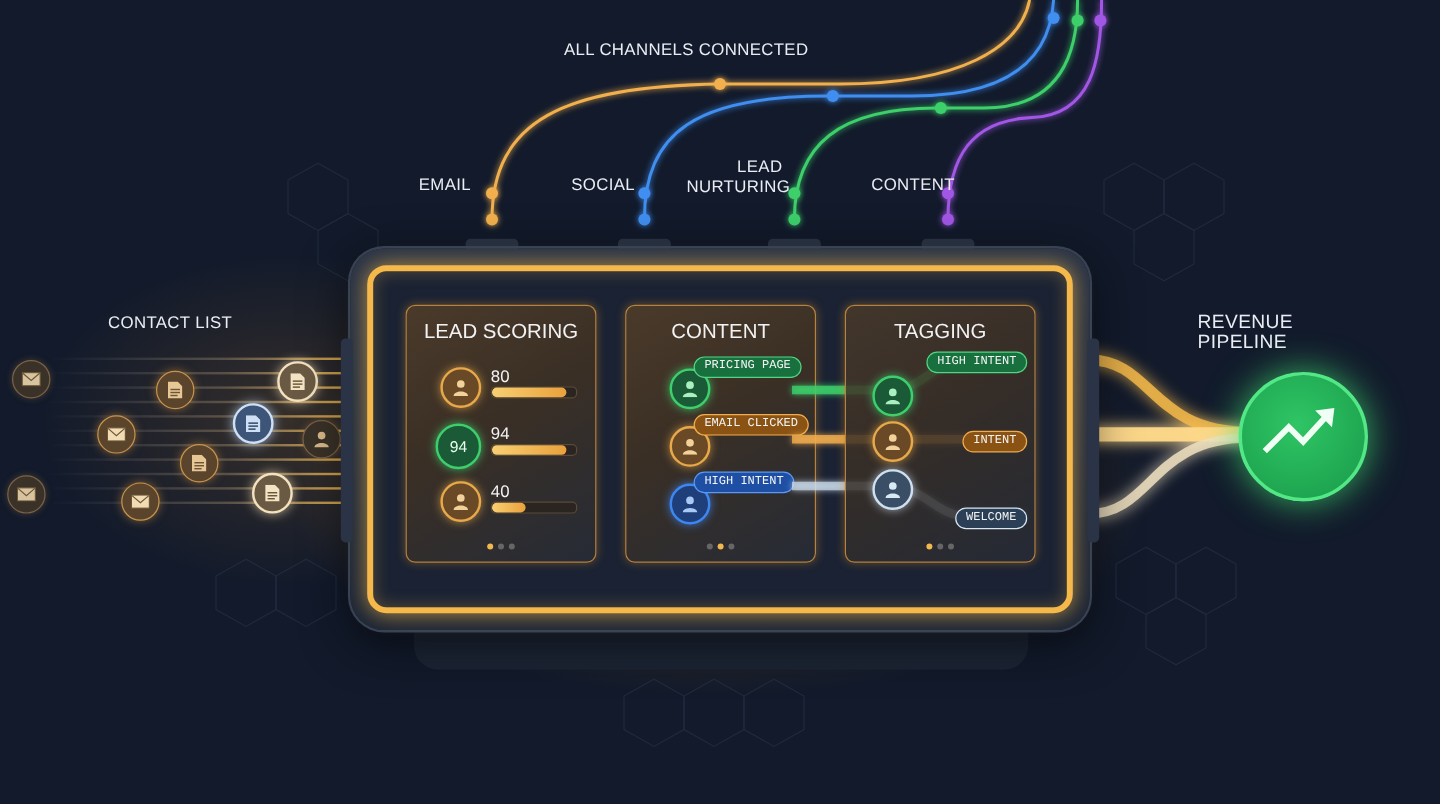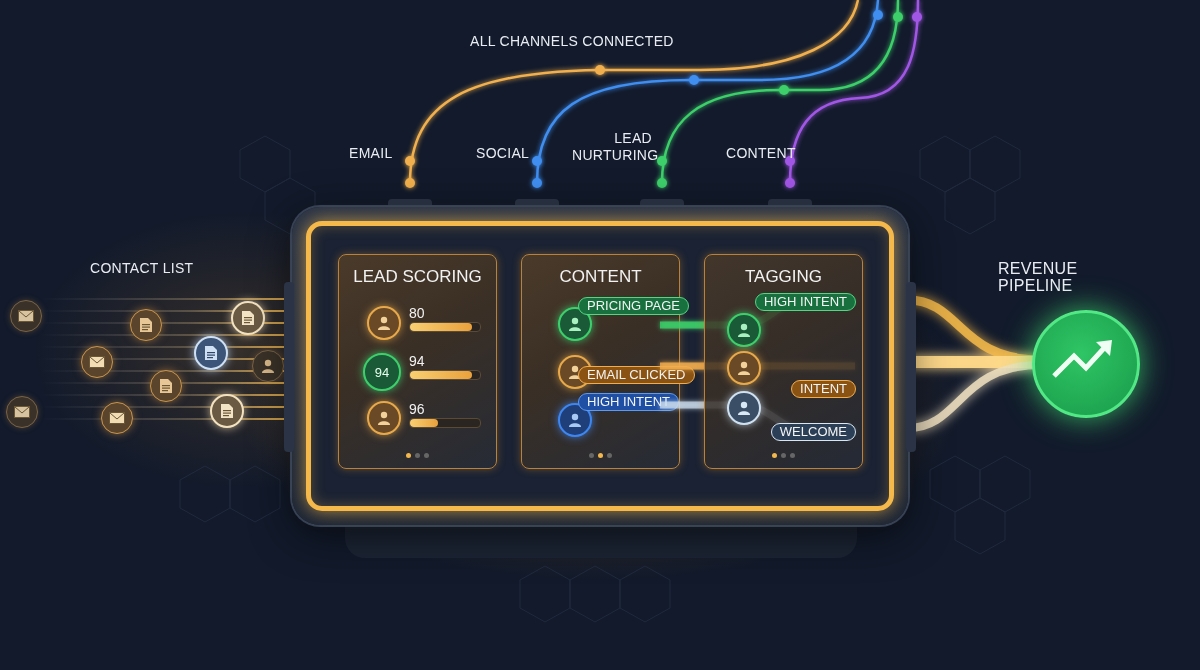--- a/index.html
+++ b/index.html
@@ -17,23 +17,23 @@
   .dot{display:inline-block;width:5px;height:5px;border-radius:50%;background:#666;margin:0 2px;}
   .dot.on{background:#f3b74c;}
   .av{position:absolute;width:30px;height:30px;border-radius:50%;display:flex;align-items:center;justify-content:center;}
   .av.orange{background:#6a4a26;border:2px solid #e8a94a;box-shadow:0 0 8px rgba(232,169,74,0.7);}
   .av.green{background:#1a5a36;border:2px solid #3ecf6d;box-shadow:0 0 8px rgba(62,207,109,0.8);}
   .av.blue{background:#1f3f7a;border:2px solid #3e86f0;box-shadow:0 0 8px rgba(62,134,240,0.8);}
   .av.silver{background:#3a4f66;border:2px solid #cfe0f0;box-shadow:0 0 8px rgba(207,224,240,0.7);}
   .bar{position:absolute;height:8px;border-radius:4px;background:#2a2520;border:1px solid #5a4a36;}
   .bar i{display:block;height:100%;border-radius:4px;background:linear-gradient(90deg,#f8cf72,#e9a13c);}
   .score{position:absolute;font-size:14px;color:#f2f2f2;}
-  .tag{position:absolute;height:16px;border-radius:9px;font-size:13px;line-height:16px;padding:0 8px;color:#f4f4f4;white-space:nowrap;}
+  .tag{position:absolute;height:16px;border-radius:9px;font-size:10px;line-height:16px;padding:0 8px;color:#f4f4f4;white-space:nowrap;font-family:Liberation Mono, monospace;}
   .tag.green{background:#17703d;border:1.5px solid #52d683;}
-  .tag.orange{background:#8a5314;border:1.5px solid #f1ad4d;margin-top:21px;}
+  .tag.orange{background:#8a5314;border:1.5px solid #f1ad4d;}
   .tag.blue{background:#1f4fa4;border:1.5px solid #5a9af5;}
   .tag.silver{background:#2b3f57;border:1.5px solid #d8e6f3;}
   .revenue{position:absolute;left:1032px;top:310px;width:102px;height:102px;border-radius:50%;background:radial-gradient(circle at 45% 40%,#2fc565,#189a48);border:3px solid #52e886;box-shadow:0 0 30px rgba(62,220,110,0.8);}
   .bubble{position:absolute;width:30px;height:30px;border-radius:50%;display:flex;align-items:center;justify-content:center;}
   .bubble.dim{background:#3a3228;border:1.5px solid #7a6346;box-shadow:0 0 6px rgba(180,130,70,0.35);}
   .bubble.warm{background:#5a452c;border:1.5px solid #c8944d;box-shadow:0 0 8px rgba(214,150,70,0.55);}
   .bubble.bright{background:#6a5a44;border:2px solid #f3e2c0;box-shadow:0 0 10px rgba(255,230,180,0.7);}
   .bubble.blueish{background:#3c5578;border:2px solid #cfe0f4;box-shadow:0 0 10px rgba(190,215,245,0.8);}
 </style>
 </head>
@@ -237,21 +237,21 @@
   <div class="bar" style="left:70px;top:115px;width:70px;">
       <i style="width:88%"></i>
     </div>
 
   <div class="av orange" style="left:28px;top:146px;">
       <svg width="14" height="14">
         <circle cx="7" cy="4" r="3.2" fill="#f3d19a"></circle>
         <path d="M1 14 C1 9 13 9 13 14 Z" fill="#f3d19a"></path>
       </svg>
     </div>
-  <div class="score" style="left:70px;top:146px;">96</div>
+  <div class="score" style="left:70px;top:146px;">40</div>
   <div class="bar" style="left:70px;top:163px;width:70px;">
       <i style="width:40%"></i>
     </div>
 
   <div class="dots"><span class="dot on"></span><span class="dot"></span><span class="dot"></span></div>
 </div>
 
 <div class="panel" style="left:521px;">
   <div class="ptitle">CONTENT</div>
 

